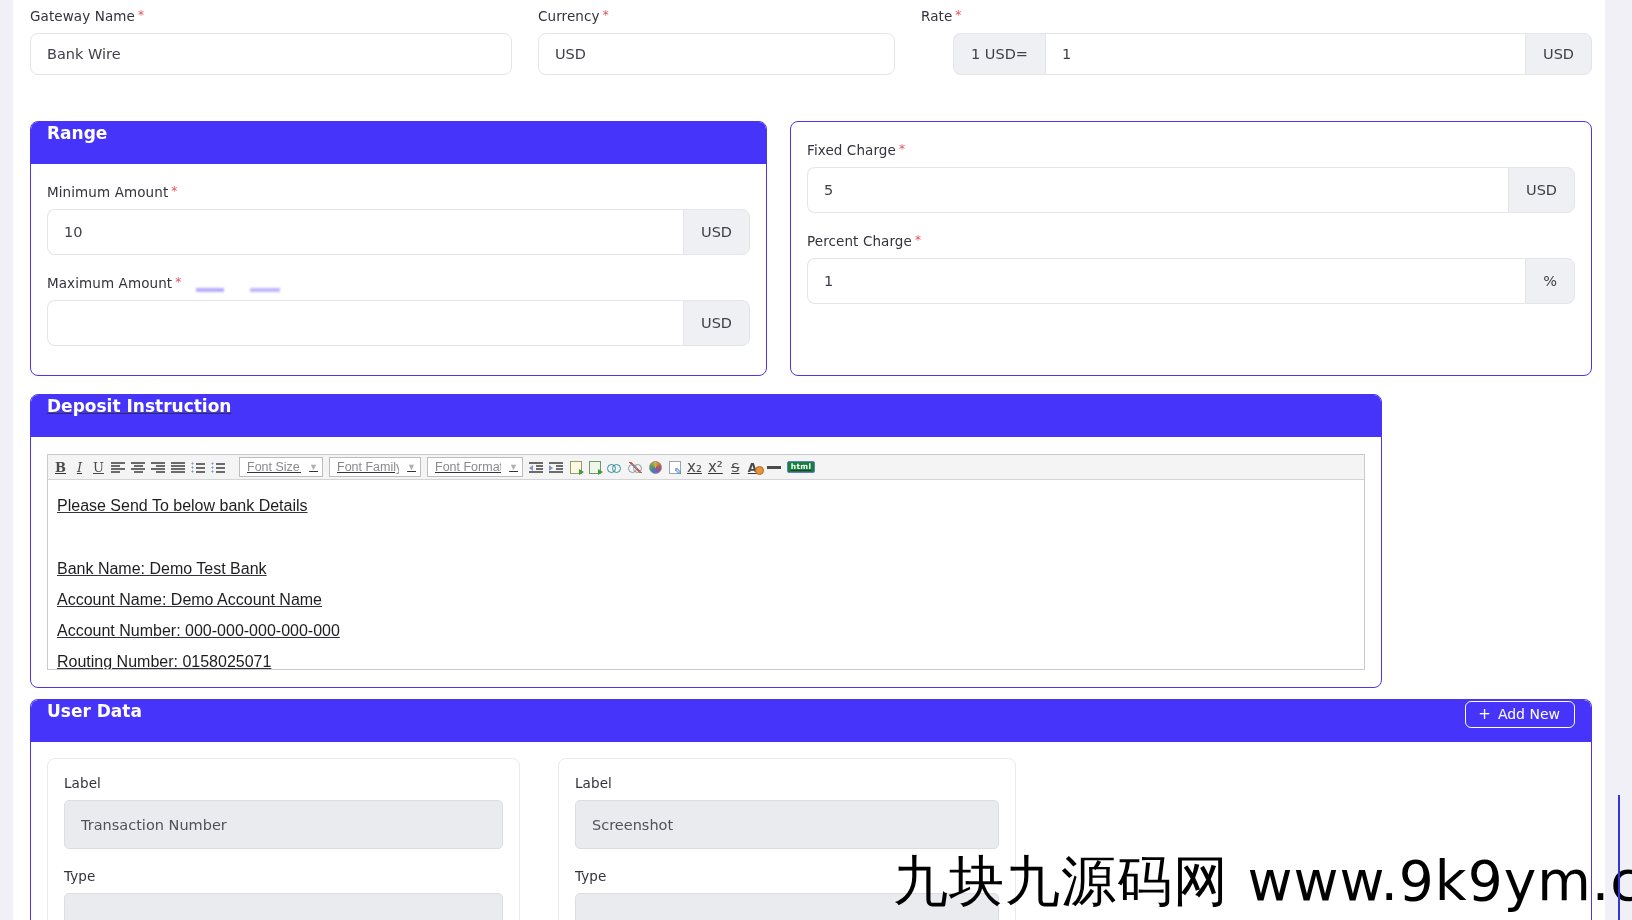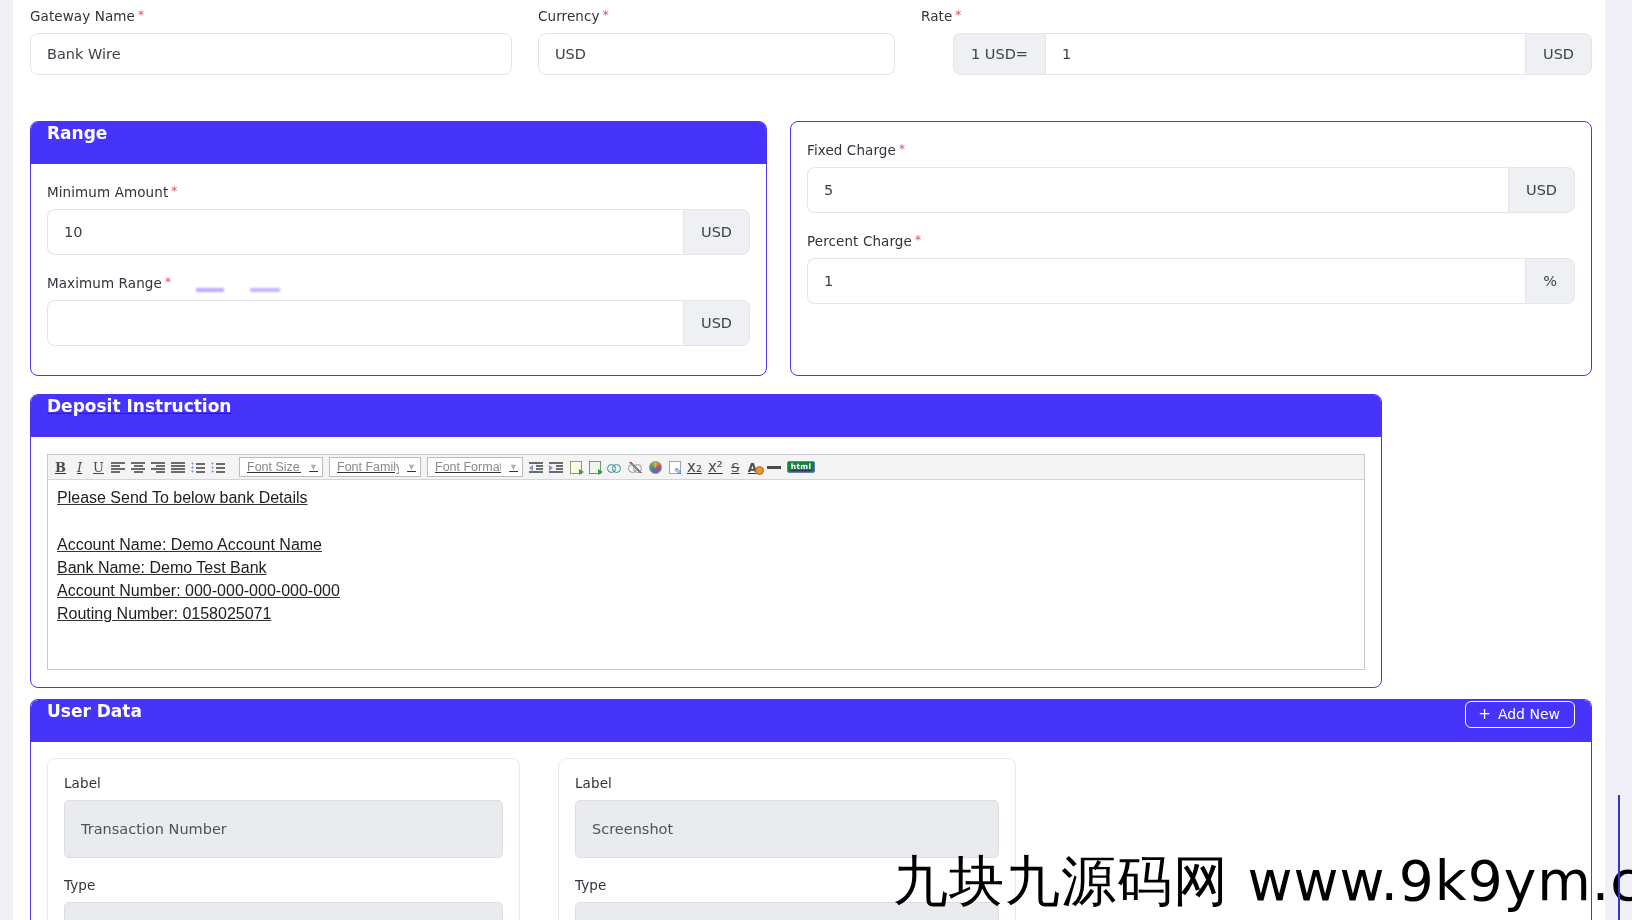--- a/index.html
+++ b/index.html
@@ -148,38 +148,38 @@
     font-family:"Liberation Sans",sans-serif;
   }
   .tselect .arrow { font-size:9px; color:#b0b0b0; }
   .tselect.w84 { width:84px; } .tselect.w92 { width:92px; } .tselect.w96 { width:96px; }
   .tselect span.lbl { flex:1; white-space:nowrap; overflow:hidden; }
 
   .editor-content {
     height:189px; padding:6px 9px; font-family:"Liberation Sans",sans-serif;
     font-size:16px; color:#1e1e1e; line-height:23.3px; overflow:hidden;
   }
-  .editor-content div { min-height:23.3px; }
+  .editor-content div { min-height:23.3px;margin-top:8px; }
 
   
   .user-card { width:1562px; border-bottom:none; border-radius:8px 8px 0 0; height:223px; overflow:hidden; }
   .add-new-btn {
     display:flex; align-items:center; gap:7px;
     border:1px solid #ffffff; border-radius:6px; background:transparent;
     color:#fff; font-size:14px; font-weight:400; padding:4px 14px 5px 12px;
     cursor:pointer; font-family:"DejaVu Sans","Liberation Sans",sans-serif;
   }
   .add-new-btn .plus { font-size:15px; line-height:1; }
   .ud-grid { display:grid; grid-template-columns:473px 458px 1fr; column-gap:38px; }
   .sub-card {
     border:1px solid #e9e9ef; border-radius:8px; padding:16px; height:220px;
     background:#fff;
   }
   .dis-input {
-    width:100%; height:58px; border:1px solid #dbdde1; border-radius:5px;
+    width:100%; height:49px; border:1px solid #dbdde1; border-radius:5px;
     background:#e9ebee; color:#50515a; font-size:14.5px; padding:0 16px;
     font-family:"DejaVu Sans","Liberation Sans",sans-serif;
   }
   .type-gap { margin-top:19px; }
 
   
   .smudge {
     position:absolute; left:188px; top:286px; width:96px; height:6px;
     background:
       linear-gradient(rgba(90,70,250,.45),rgba(90,70,250,.45)) 8px 2px/28px 4px no-repeat,
@@ -228,21 +228,21 @@
         </div>
         <div class="card-body">
           <div class="fg">
             <div class="field-label"><span>Minimum Amount</span><span class="req">*</span></div>
             <div class="input-group">
               <input class="tb-input" value="10" style="">
               <span class="addon right">USD</span>
             </div>
           </div>
           <div class="fg">
-            <div class="field-label"><span>Maximum Range</span><span class="req">*</span></div>
+            <div class="field-label"><span>Maximum Amount</span><span class="req">*</span></div>
             <div class="input-group">
               <input class="tb-input" value="" style="">
               <span class="addon right">USD</span>
             </div>
           </div>
         </div>
       </div>
 
       <div class="card">
         <div class="card-body">
@@ -338,22 +338,22 @@
             <span class="tbtn">
                 <span class="mini-hr"></span>
               </span>
             <span class="tbtn">
                 <span class="html-badge">html</span>
               </span>
           </div>
           <div class="editor-content">
             <div>Please Send To below bank Details</div>
             <div></div>
+            <div>Bank Name: Demo Test Bank</div>
             <div>Account Name: Demo Account Name</div>
-            <div>Bank Name: Demo Test Bank</div>
             <div>Account Number: 000-000-000-000-000</div>
             <div>Routing Number: 0158025071</div>
           </div>
         </div>
       </div>
     </div>
 
     <div class="card user-card">
       <div class="card-header">
         <span>User Data</span>

